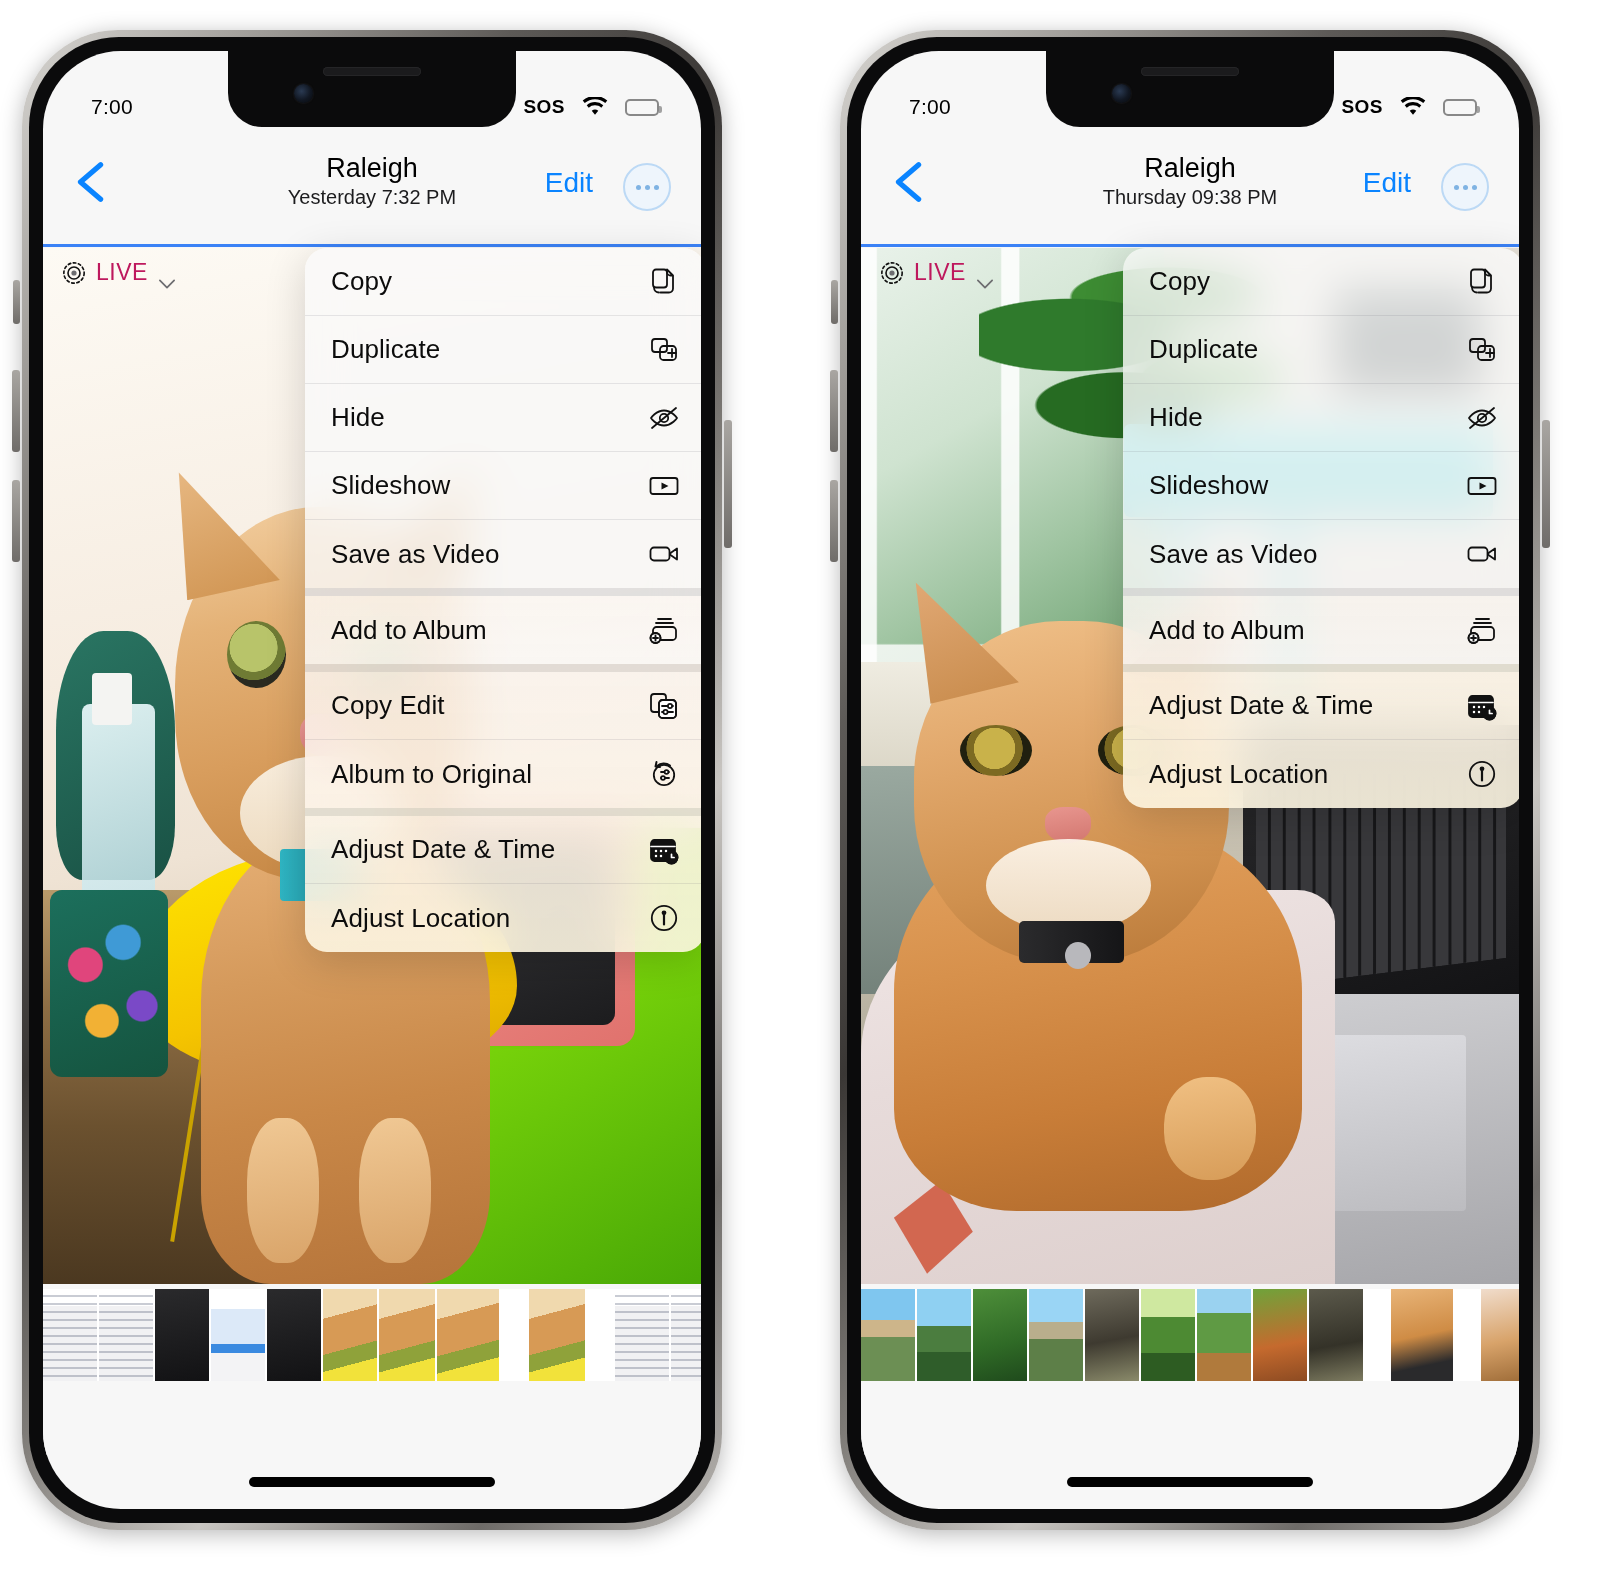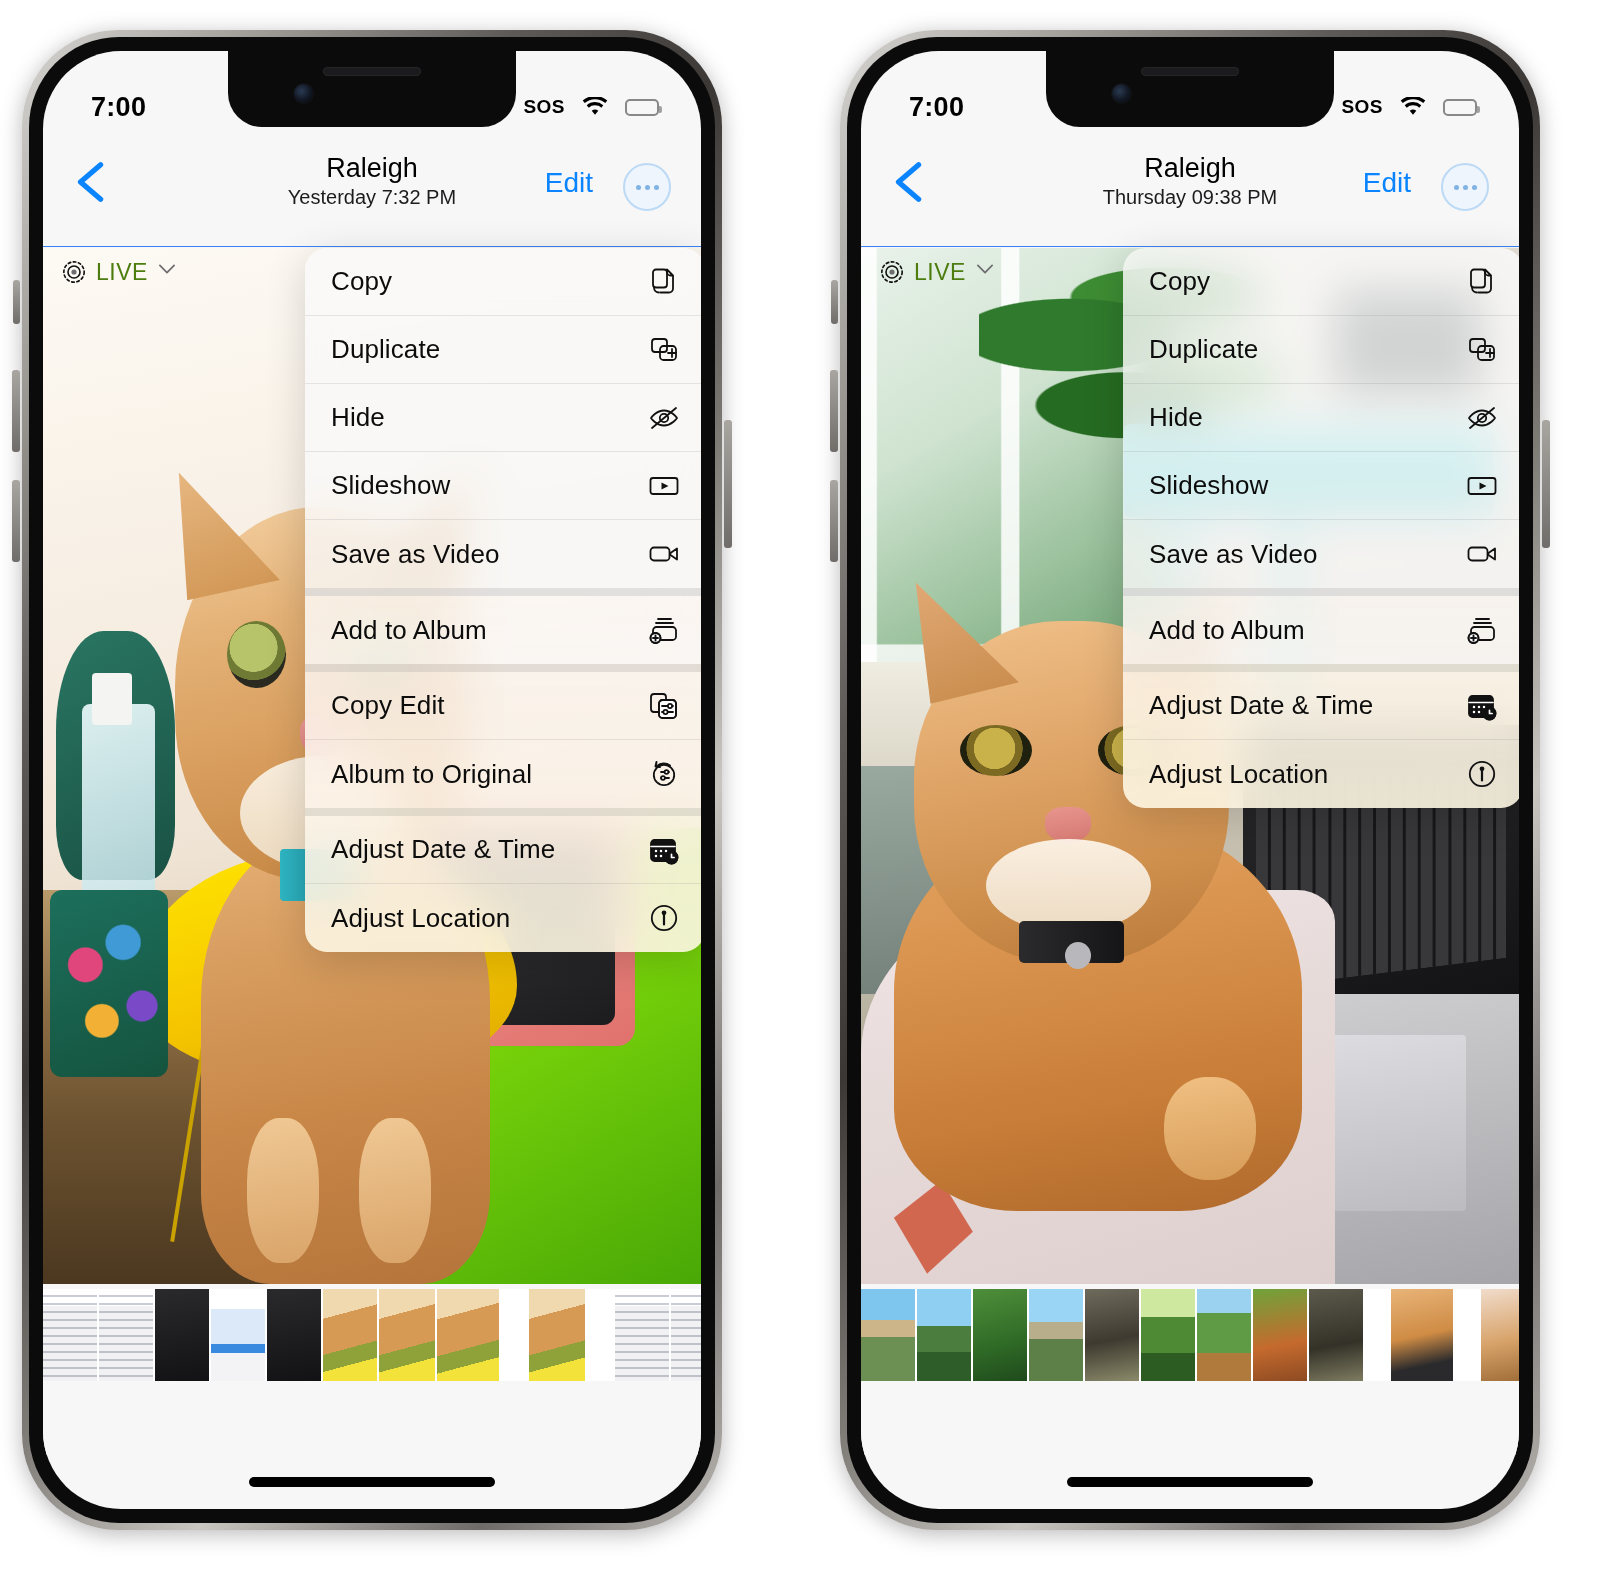--- a/index.html
+++ b/index.html
@@ -67,41 +67,41 @@
     box-shadow: 0 0 1px 1px #141416;
   }
 
   
   .statusbar {
     position: absolute; top: 0; left: 0; right: 0; height: 86px;
     display: flex; align-items: center; justify-content: space-between;
     padding: 26px 42px 0 48px; z-index: 45;
     background: transparent; color: #000;
   }
-  .st-time { font-size: 27px; font-weight: 700; letter-spacing: .3px; }
+  .st-time { font-size: 21px; font-weight: 400; letter-spacing: .3px; }
   .st-right { display: flex; align-items: center; gap: 17px; }
   .st-sos { font-size: 19px; font-weight: 700; letter-spacing: .5px; }
   .wifi { width: 26px; height: 20px; display:block; }
   .batt {
     position: relative; width: 34px; height: 17px;
     border: 2px solid rgba(0,0,0,.45); border-radius: 5px; padding: 1.5px;
   }
   .batt::after {
     content:""; position: absolute; right: -5px; top: 5px;
     width: 3px; height: 7px; border-radius: 0 2px 2px 0;
     background: rgba(0,0,0,.35);
   }
   .batt .fill { height: 100%; width: 55%; background:#000; border-radius: 2px; }
 
   
   .navbar {
     position: absolute; top: 86px; left: 0; right: 0; height: 110px;
     background: #f7f7f7;
     display: flex; align-items: center; z-index: 30;
-    border-bottom: 1px solid #3b82f6;
+    border-bottom: 3px solid #3b82f6;
   }
   .nav-back {
     position: absolute; left: 26px; top: 22px;
     width: 46px; height: 56px;
   }
   .nav-title {
     position: absolute; left: 0; right: 0; top: 16px;
     text-align: center; pointer-events: none;
   }
   .nav-title .t1 { font-size: 27px; font-weight: 400; color: #000; line-height: 1.15; }
@@ -114,22 +114,22 @@
     position: absolute; right: 30px; top: 26px;
     width: 48px; height: 48px; border-radius: 50%;
     border: 2px solid #bcd9f5; background: #eef5fc;
     display: flex; align-items: center; justify-content: center; gap: 4px;
   }
   .nav-more i { width: 5px; height: 5px; border-radius: 50%; background: #7fb3e3; display:block; }
 
   
   .livebadge {
     position: absolute; top: 208px; left: 18px; z-index: 22;
-    display: flex; align-items: flex-start; gap: 9px;
-    color: #4d7c0f;
+    display: flex; align-items: flex-end; gap: 9px;
+    color: #be185d;
   }
   .livebadge .lbl { font-size: 23px; letter-spacing: .5px; }
   .livebadge .chev { width: 20px; height: 12px; }
 
   
   .photo-wrap {
     position: absolute; left: 0; right: 0; top: 197px; height: 1036px;
     background: #fff; overflow: hidden; z-index: 10;
   }
   .photo { position: absolute; left: 0; top: 0; width: 100%; height: 100%; }

